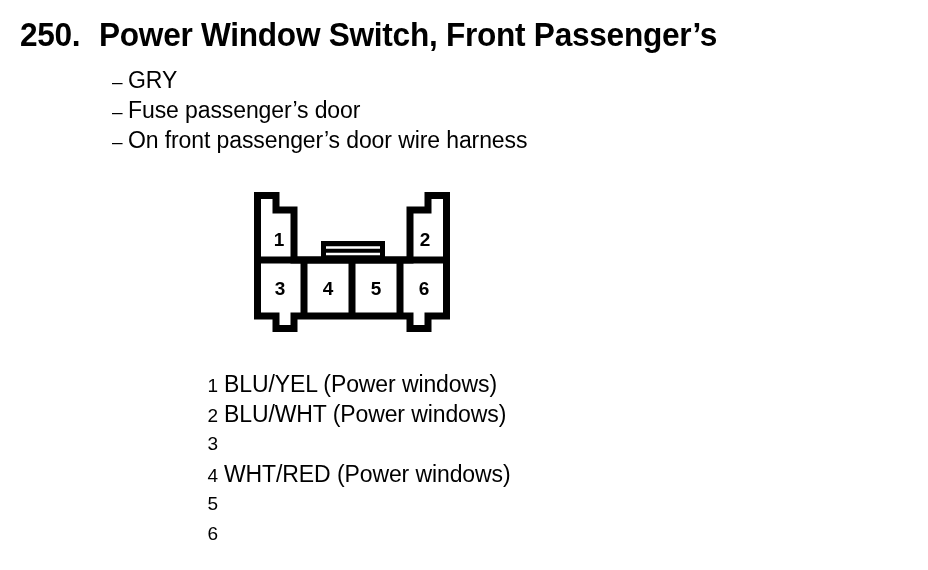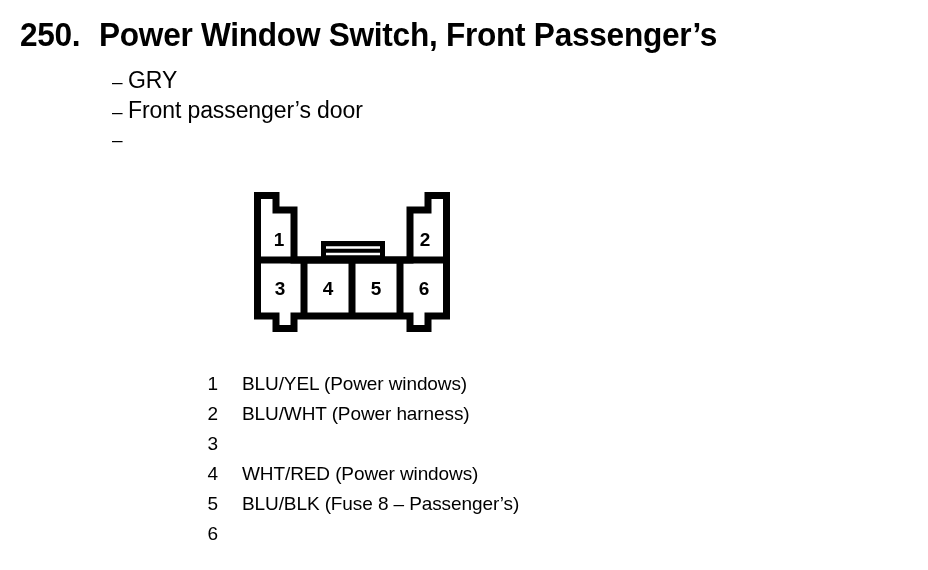--- a/index.html
+++ b/index.html
@@ -101,48 +101,49 @@
     white-space: nowrap;
   }
   .legend-pin {
     font-size: 19px;
     line-height: 24px;
     width: 22px;
     flex: 0 0 22px;
     text-align: right;
   }
   .legend-desc {
-    font-size: 19px;
-    line-height: 24px;
-    margin-left: 24px;
+    font-size: 23px;
+    line-height: 24px;
+    margin-left: 6px;
     letter-spacing: -0.1px;
   }
 </style>
 </head>
 <body>
 
 <div class="title-block">
   <span class="title-number">250.</span>
   <span class="title-text">Power Window Switch, Front Passenger’s</span>
 </div>
 
 <div class="desc-list">
 
   <div class="desc-row">
     <span class="desc-dash">–</span>
     <span class="desc-text">GRY</span>
   </div>
 
   <div class="desc-row">
     <span class="desc-dash">–</span>
-    <span class="desc-text">Front passenger’s door</span>
+    <span class="desc-text">Fuse passenger’s door</span>
   </div>
 
   <div class="desc-row">
     <span class="desc-dash">–</span>
+    <span class="desc-text">On front passenger’s door wire harness</span>
   </div>
 
 </div>
 
 <div class="connector-wrap">
   <svg class="connector-svg" width="220" height="152" viewBox="0 0 220 152">
 
     <path fill="none" stroke="#000000" stroke-width="7" stroke-linejoin="miter" d="M 9.5 7.5
              L 28 7.5
              L 28 22
@@ -188,34 +189,33 @@
 
 <div class="legend">
 
   <div class="legend-row">
     <span class="legend-pin">1</span>
     <span class="legend-desc">BLU/YEL (Power windows)</span>
   </div>
 
   <div class="legend-row">
     <span class="legend-pin">2</span>
-    <span class="legend-desc">BLU/WHT (Power harness)</span>
+    <span class="legend-desc">BLU/WHT (Power windows)</span>
   </div>
 
   <div class="legend-row">
     <span class="legend-pin">3</span>
   </div>
 
   <div class="legend-row">
     <span class="legend-pin">4</span>
     <span class="legend-desc">WHT/RED (Power windows)</span>
   </div>
 
   <div class="legend-row">
     <span class="legend-pin">5</span>
-    <span class="legend-desc">BLU/BLK (Fuse 8 – Passenger’s)</span>
   </div>
 
   <div class="legend-row">
     <span class="legend-pin">6</span>
   </div>
 
 </div>
 
 </body></html>

